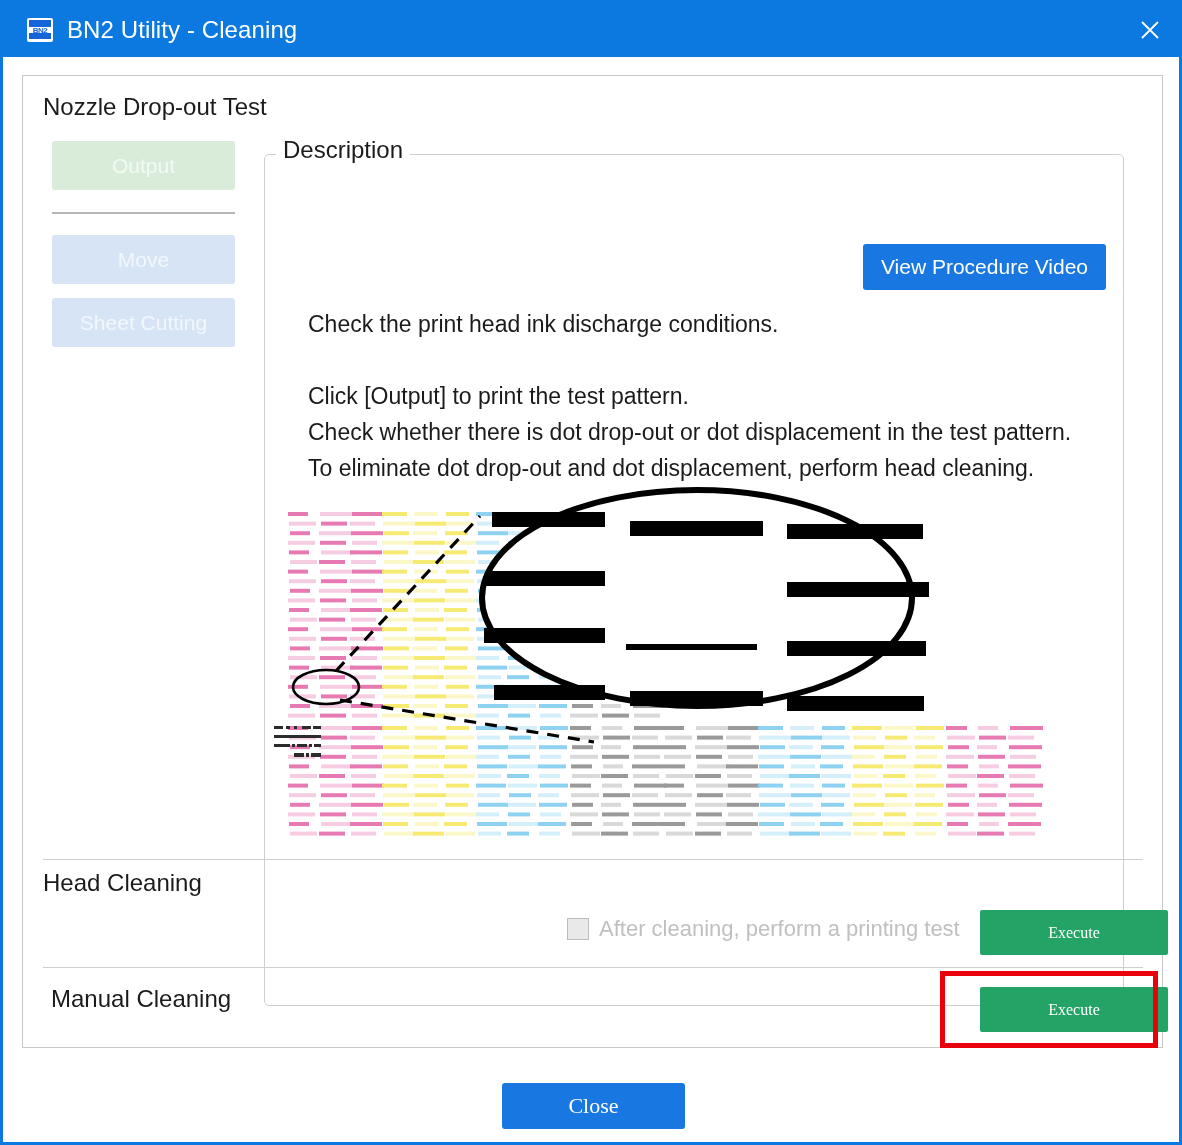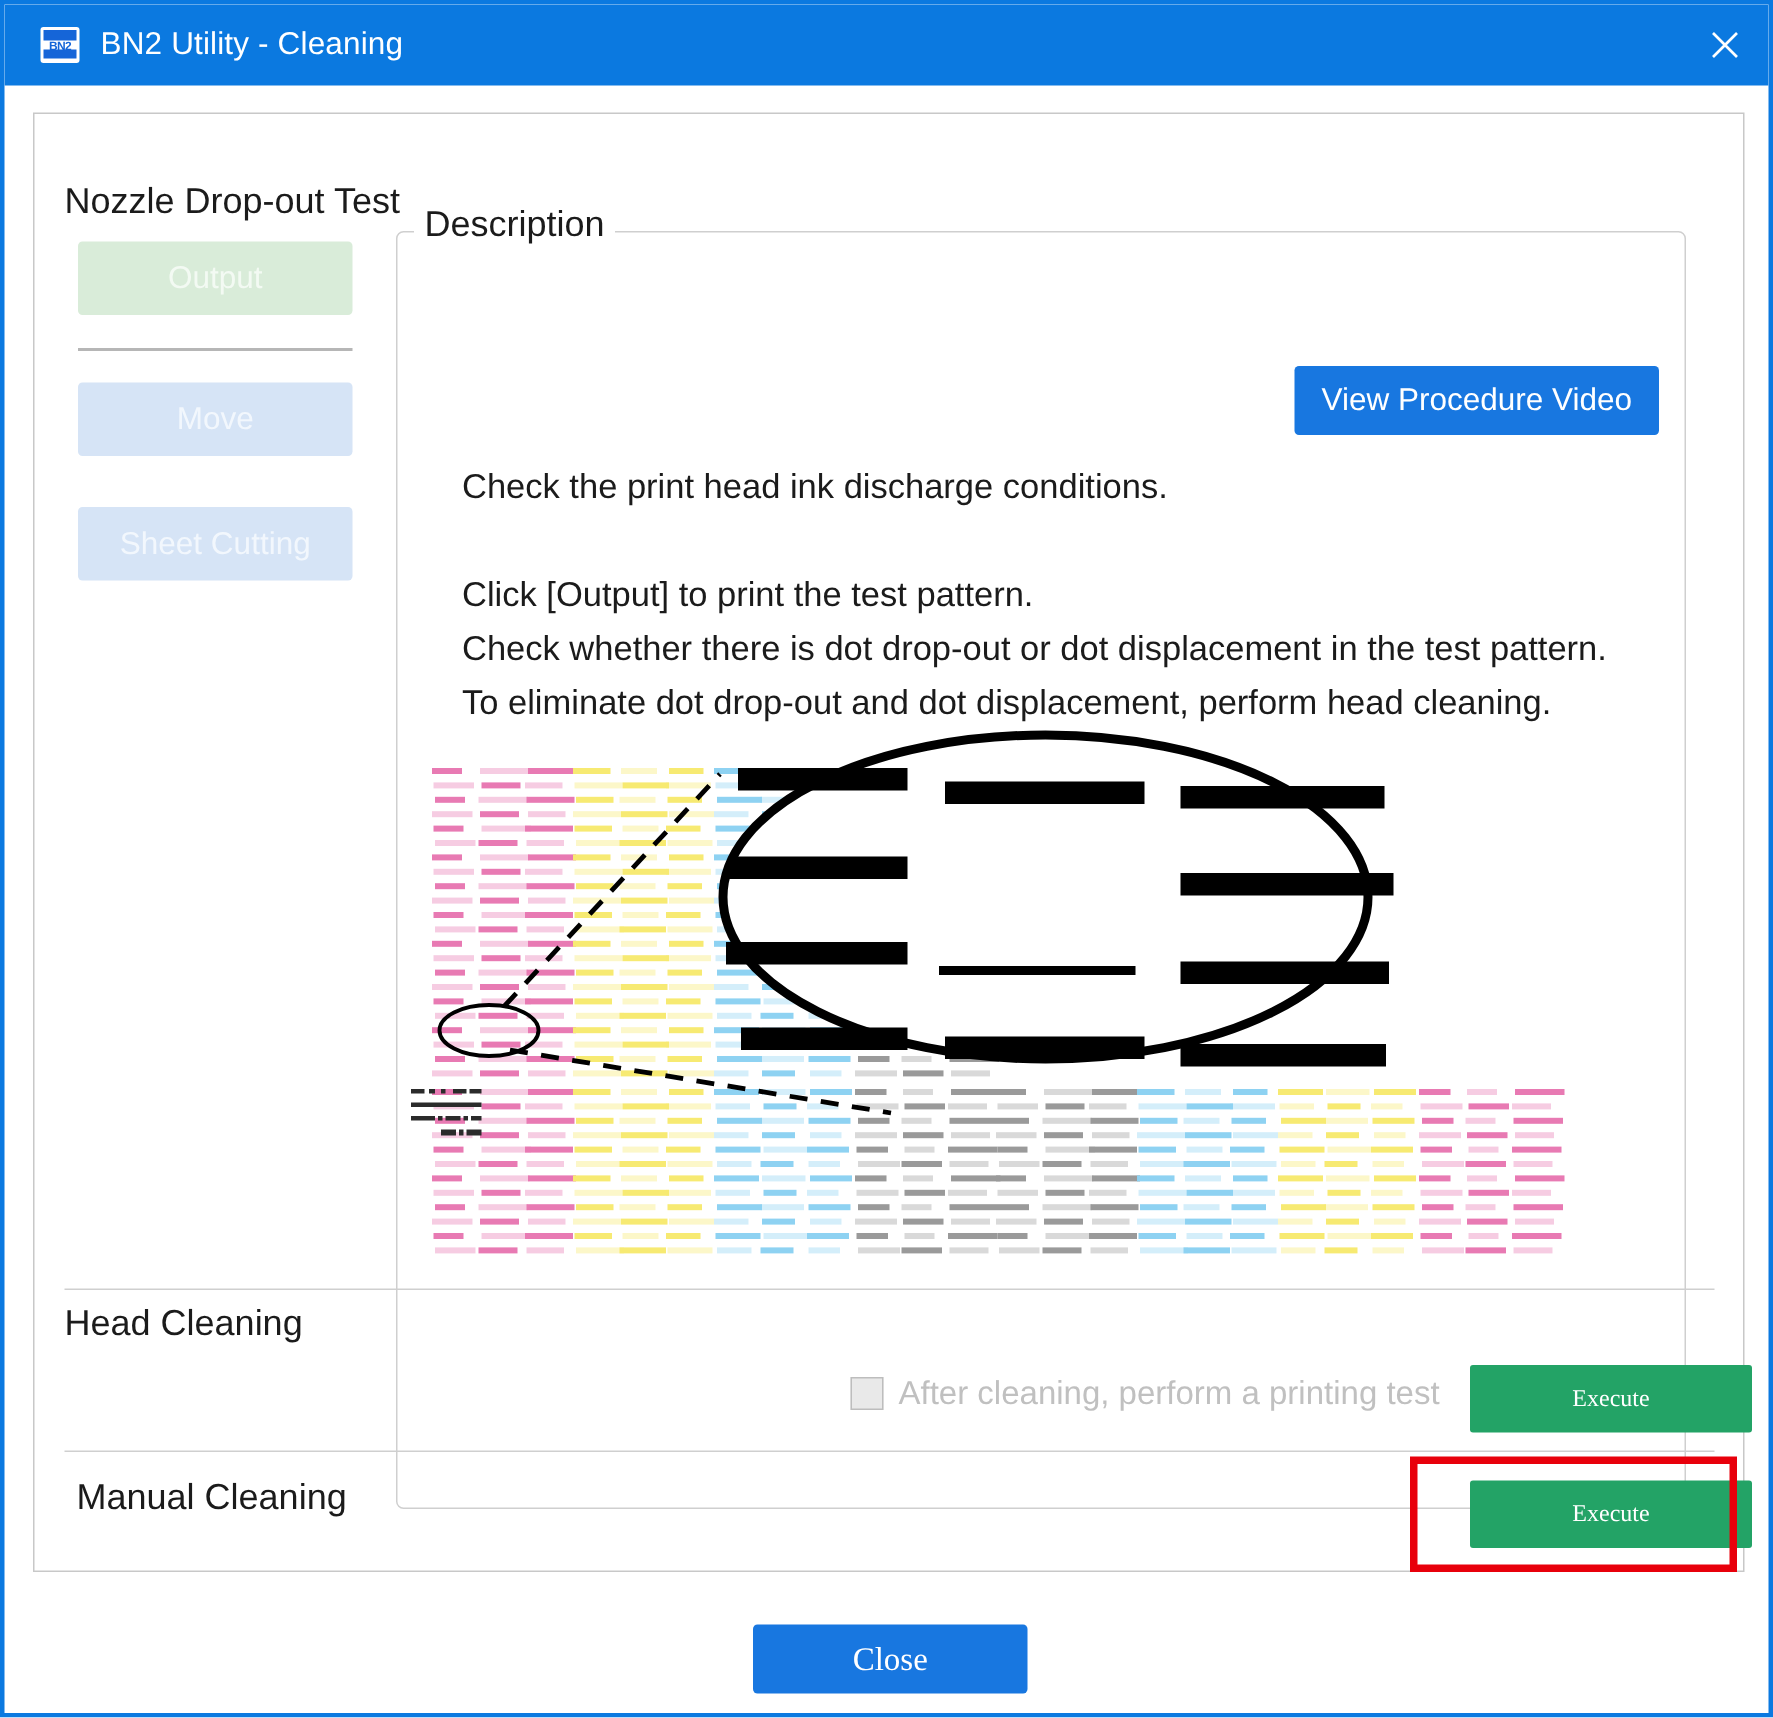--- a/index.html
+++ b/index.html
@@ -53,21 +53,21 @@
     font-size: 8px;
     line-height: 9px;
     font-weight: bold;
     color: #1565d8;
     font-family: "Liberation Sans", sans-serif;
     letter-spacing: -0.5px;
   }
   .title-text {
     margin-left: 14px;
     color: #ffffff;
-    font-size: 21px;
+    font-size: 24px;
     letter-spacing: 0.1px;
   }
   .title-close {
     position: absolute;
     right: 0; top: 0;
     width: 58px; height: 54px;
     display: flex; align-items: center; justify-content: center;
     cursor: pointer;
   }
   .title-close svg { display:block; }
@@ -79,38 +79,36 @@
     width: 1141px; height: 973px;
     box-sizing: border-box;
     border: 1px solid #c8c8c8;
     background: #ffffff;
   }
   .section-title {
     position: absolute;
     left: 20px; top: 17px;
     font-size: 24px;
     color: #1b1b1b;
-    margin-top: 28px;
   }
 
   
   .leftcol {
     position: absolute;
     left: 29px; top: 65px;
     width: 183px;
   }
   .navbtn {
     width: 183px; height: 49px;
     border: none;
     border-radius: 3px;
     font-size: 21px;
     font-family: "Liberation Sans", sans-serif;
     display: flex; align-items: center; justify-content: center;
     cursor: default;
-    margin-top: 20px;
   }
   .navbtn.green { background: #d9ecd9; color: #f3faf3; }
   .navbtn.blue  { background: #d6e4f6; color: #f2f7fd; }
   .nav-divider {
     width: 183px; height: 2px;
     background: #b6b6b6;
     margin: 22px 0 21px 0;
   }
   .navgap { height: 14px; }
 

